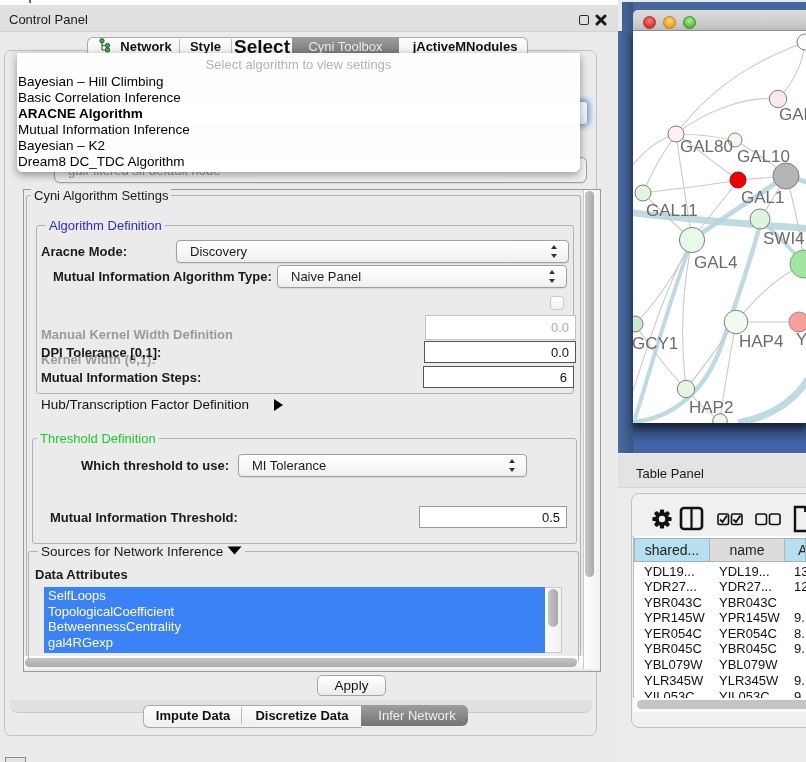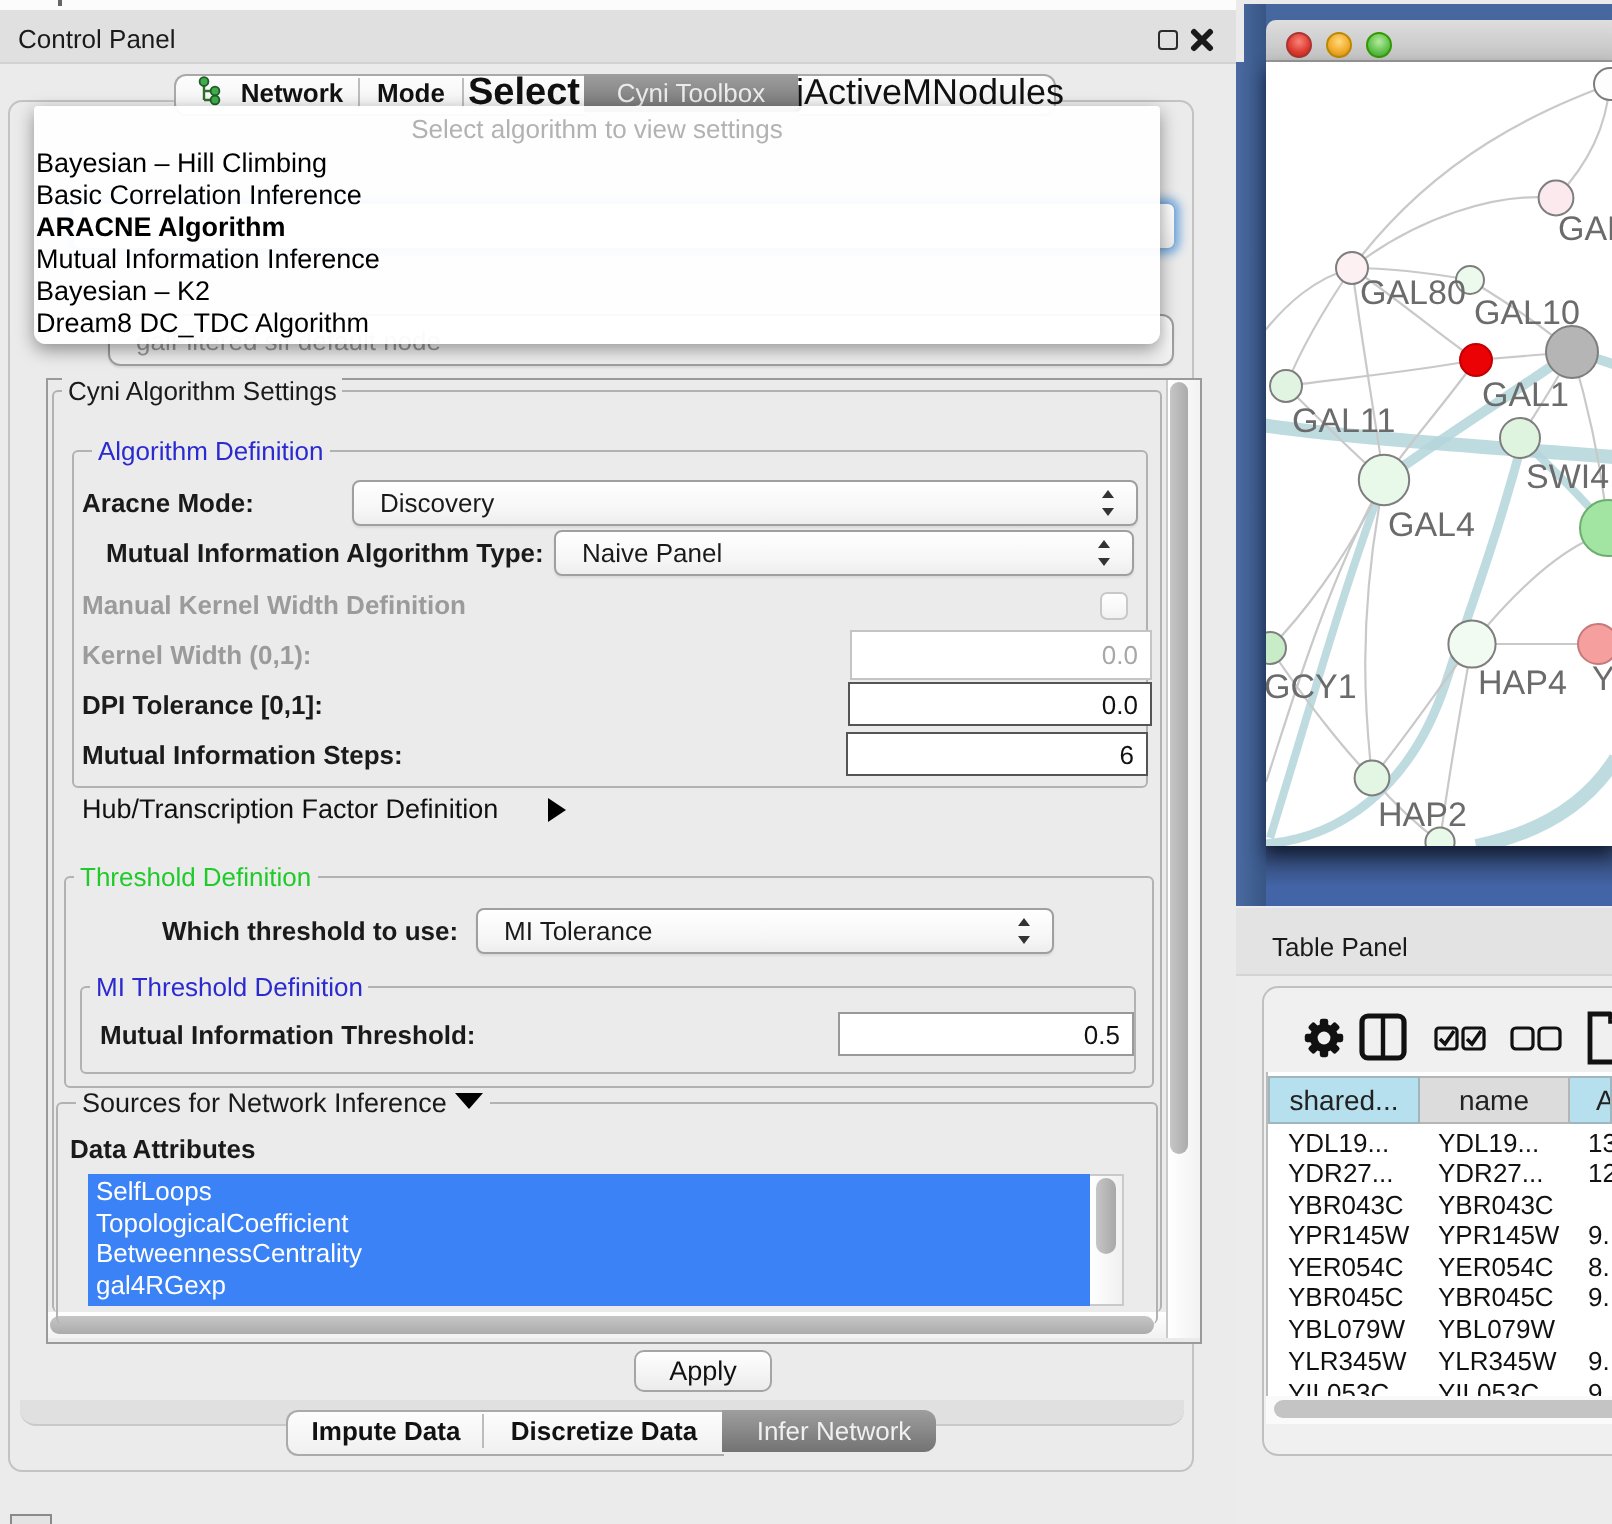--- a/index.html
+++ b/index.html
@@ -1,19 +1,19 @@
 <!DOCTYPE html>
 <html><head><meta charset="utf-8">
 <style>
 html,body{margin:0;padding:0;}
 #page{position:relative;width:806px;height:762px;overflow:hidden;background:#ebebeb;
  font-family:"Liberation Sans",sans-serif;-webkit-font-smoothing:antialiased;}
 .abs{position:absolute;}
 .lbl{font-size:13px;font-weight:bold;color:#1a1a1a;white-space:nowrap;}
-.dlbl{font-size:13px;font-weight:bold;color:#9b9b9b;white-space:nowrap;}
+.dlbl{font-size:13px;font-weight:bold;color:#9b9b9b;white-space:nowrap;margin-top:32px;}
 .combo{position:absolute;background:linear-gradient(#ffffff,#f7f7f7 60%,#eeeeee);
  border:1px solid #9f9f9f;border-radius:4px;box-shadow:0 1px 1px rgba(0,0,0,0.08);}
 .combo .tx{position:absolute;left:13px;top:0;bottom:0;display:flex;align-items:center;
  font-size:13px;color:#1a1a1a;}
 .arrs{position:absolute;width:9px;}
 .arrs .u{position:absolute;top:0;left:0;width:0;height:0;border-left:3.5px solid transparent;
  border-right:3.5px solid transparent;border-bottom:4.5px solid #333;}
 .arrs .d{position:absolute;bottom:0;left:0;width:0;height:0;border-left:3.5px solid transparent;
  border-right:3.5px solid transparent;border-top:4.5px solid #333;}
 .gb{position:absolute;border:1px solid #b2b2b2;border-radius:3px;}
@@ -39,25 +39,25 @@
 <div class="abs" style="left:87px;top:37px;width:205px;height:19px;background:linear-gradient(#fdfdfd,#f1f1f1);border:1px solid #a9a9a9;border-right:none;border-radius:6px 0 0 6px;"></div>
 <div class="abs" style="left:179px;top:39px;width:1px;height:15px;background:#bcbcbc;"></div>
 <div class="abs" style="left:231px;top:39px;width:1px;height:15px;background:#bcbcbc;"></div>
 <svg class="abs" style="left:98px;top:38px;" width="13" height="15" viewBox="0 0 13 15">
  <path d="M4 3 L4 12 M4 7.5 L9 7.5 M4 12 L9 12" stroke="#2c6e2c" stroke-width="1.2" fill="none"></path>
  <circle cx="4" cy="2.8" r="2.2" fill="#3fae4a" stroke="#1e5c28" stroke-width="0.9"></circle>
  <circle cx="9.5" cy="7.5" r="2.2" fill="#3fae4a" stroke="#1e5c28" stroke-width="0.9"></circle>
  <circle cx="9.5" cy="12" r="2.2" fill="#3fae4a" stroke="#1e5c28" stroke-width="0.9"></circle>
 </svg>
 <div class="abs" style="left:113px;top:37px;width:66px;height:19px;display:flex;align-items:center;justify-content:center;font-size:13px;font-weight:600;color:#111;">Network</div>
-<div class="abs" style="left:180px;top:37px;width:51px;height:19px;display:flex;align-items:center;justify-content:center;font-size:13px;font-weight:600;color:#111;">Mode</div>
+<div class="abs" style="left:180px;top:37px;width:51px;height:19px;display:flex;align-items:center;justify-content:center;font-size:13px;font-weight:600;color:#111;">Style</div>
 <div class="abs" style="left:232px;top:37px;width:60px;height:19px;display:flex;align-items:center;justify-content:center;font-size:19px;font-weight:600;color:#111;">Select</div>
 <div class="abs" style="left:292px;top:37px;width:107px;height:19px;background:linear-gradient(#9e9e9e,#757575);display:flex;align-items:center;justify-content:center;font-size:13px;color:#ececec;">Cyni Toolbox</div>
 <div class="abs" style="left:399px;top:37px;width:128px;height:19px;background:linear-gradient(#fdfdfd,#f1f1f1);border:1px solid #a9a9a9;border-left:none;border-radius:0 6px 6px 0;"></div>
-<div class="abs" style="left:402px;top:37px;width:126px;height:19px;display:flex;align-items:center;justify-content:center;font-size:18px;font-weight:400;color:#111;">jActiveMNodules</div>
+<div class="abs" style="left:402px;top:37px;width:126px;height:19px;display:flex;align-items:center;justify-content:center;font-size:13px;font-weight:700;color:#111;">jActiveMNodules</div>
 
 <div class="combo" style="left:36px;top:101px;width:550px;height:22px;border-color:#85b2dc;box-shadow:0 0 5px 2px rgba(100,160,220,0.85);"></div>
 <div class="combo" style="left:54px;top:157px;width:531px;height:24px;border-radius:6px;">
  <span class="tx" style="color:#9a9a9a;">galFiltered sif default node</span>
     </div>
 
 <div class="abs" style="left:17px;top:53px;width:563px;height:119px;background:rgba(255,255,255,0.95);border-radius:2px 2px 6px 6px;box-shadow:0 3px 9px rgba(0,0,0,0.4);"></div>
 <div class="abs" style="left:17px;top:57px;width:563px;text-align:center;font-size:13px;color:#b2b2b2;">Select algorithm to view settings</div>
 <div class="abs" style="left:18px;top:74px;font-size:13.5px;color:#000;line-height:16px;white-space:nowrap;">
 Bayesian – Hill Climbing<br>
@@ -118,23 +118,20 @@
 </div>
 <div class="lbl" style="position:absolute;left:81px;top:458px;">Which threshold to use:</div>
 <div class="combo" style="left:238px;top:454px;width:287px;height:21px;">
  <span class="tx">MI Tolerance</span>
  <span class="arrs" style="right:10px;top:4px;bottom:4px;width:7px;">
         <span class="u"></span>
         <span class="d"></span>
       </span>
 </div>
 
-<div class="gb" style="left:40px;top:493px;width:526px;height:42px;">
- <span class="gt" style="left:4px;color:#2a2ad0;">MI Threshold Definition</span>
-</div>
 <div class="lbl" style="position:absolute;left:50px;top:510px;">Mutual Information Threshold:</div>
 <div class="inp" style="left:419px;top:506px;width:140px;height:20px;border:1px solid #999;text-align:center;">0.5</div>
 
 <div class="gb" style="left:28px;top:551px;width:549px;height:110px;border-bottom:none;">
  <span class="gt" style="left:9px;color:#1a1a1a;font-size:13.5px;">Sources for Network Inference <svg width="15" height="9" viewBox="0 0 15 9" style="vertical-align:1px;">
           <path d="M0.5 0.5 L14.5 0.5 L7.5 8.5 Z" fill="#000"></path>
         </svg></span>
 </div>
 <div class="lbl" style="position:absolute;left:35px;top:567px;">Data Attributes</div>
 <div class="abs" style="left:44px;top:587px;width:501px;height:66px;background:#3b82f6;color:#fff;font-size:13px;line-height:15.5px;padding:1px 0 0 4px;box-sizing:border-box;">SelfLoops<br>TopologicalCoefficient<br>BetweennessCentrality<br>gal4RGexp</div>

